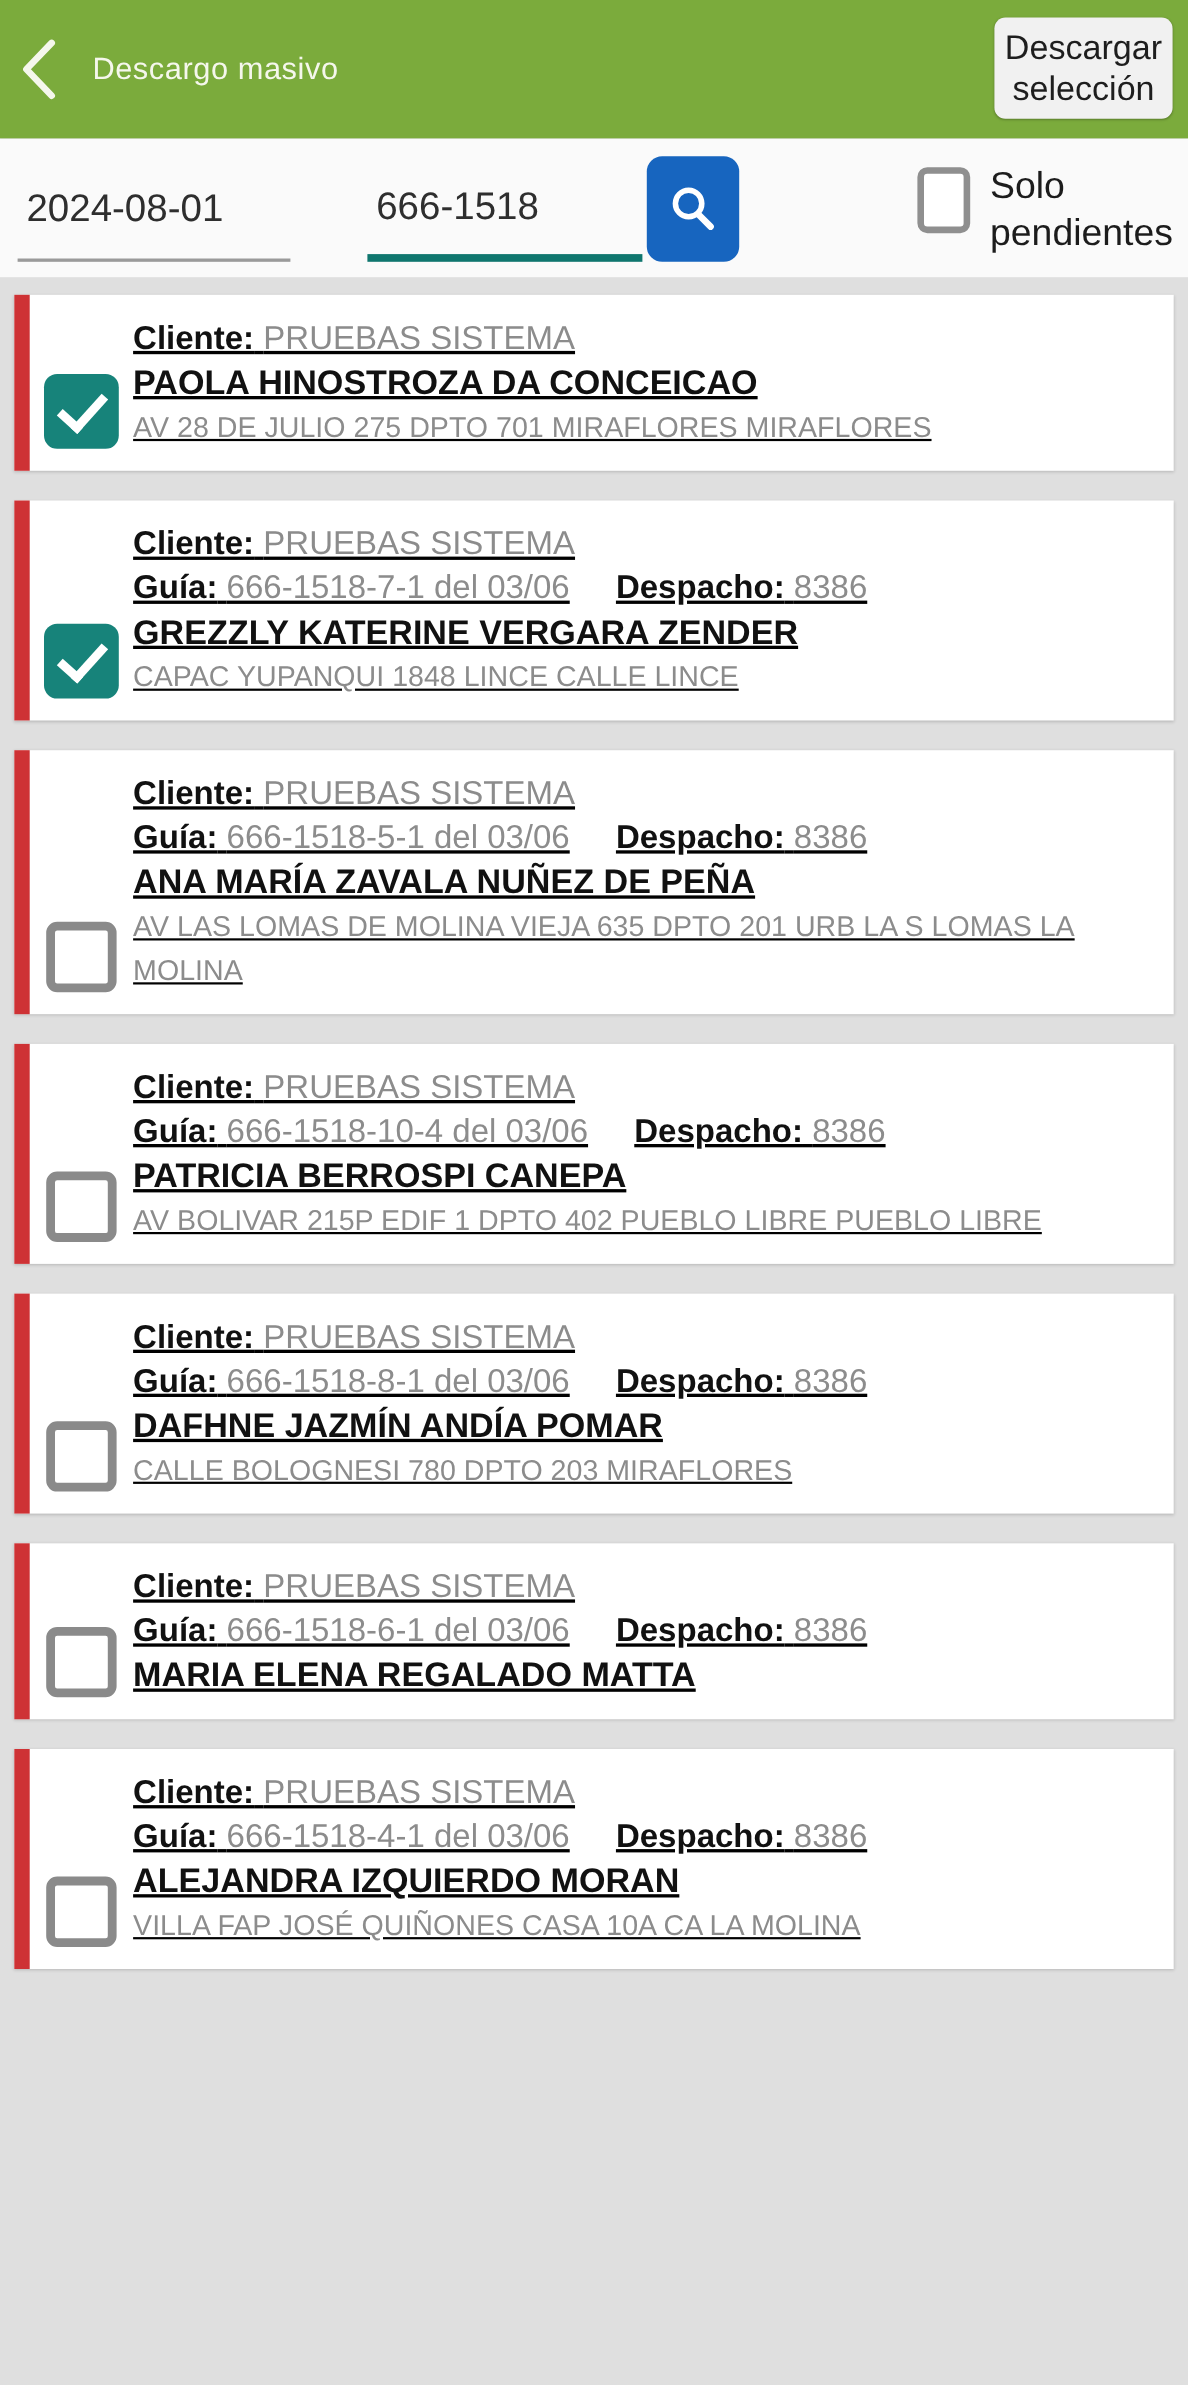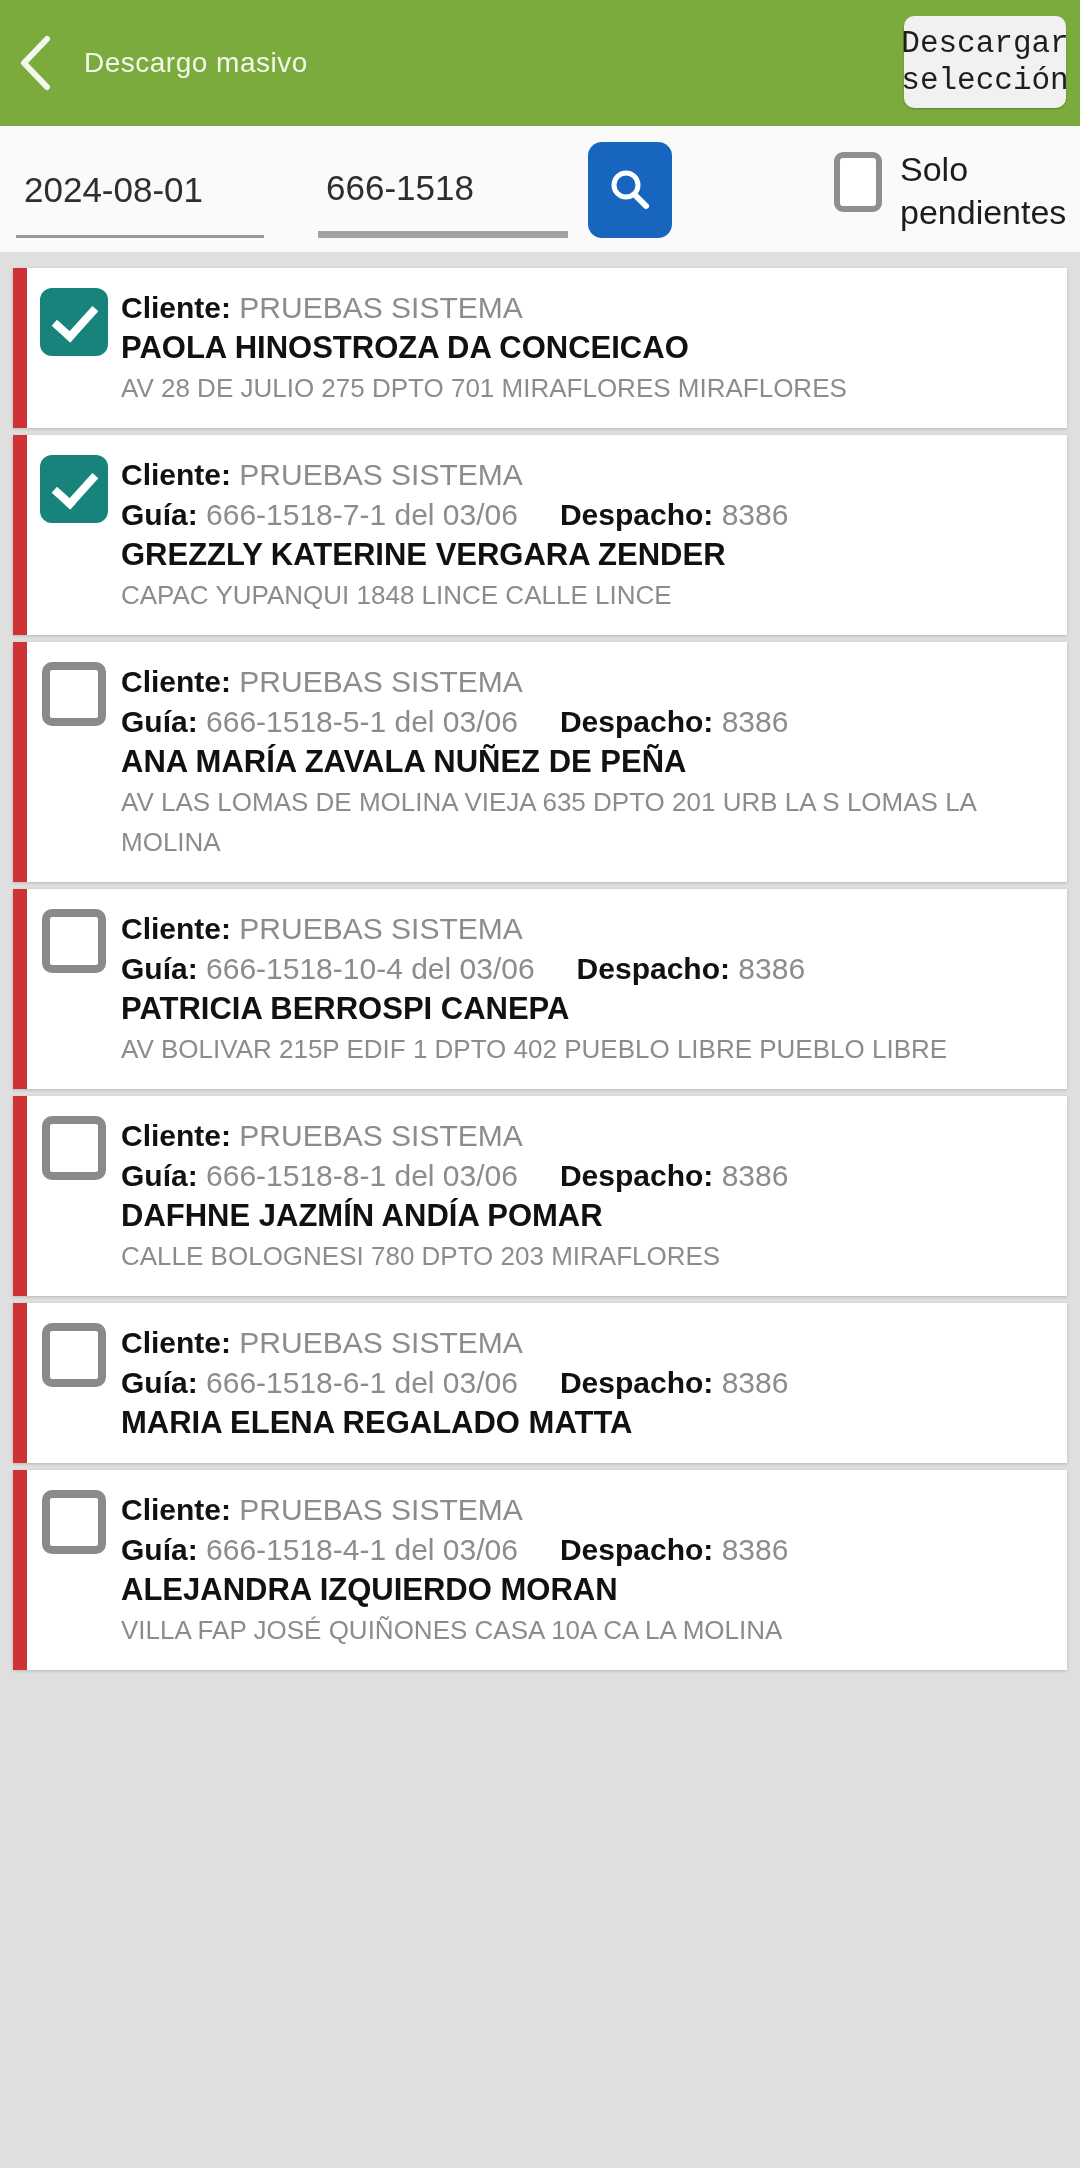--- a/index.html
+++ b/index.html
@@ -27,34 +27,33 @@
     margin-left:14px;letter-spacing:0.5px;
   }
   .dl-btn{
     position:absolute;right:14px;top:16px;
     width:162px;height:92px;
     background:#F1F1F1;border-radius:10px;
     display:flex;align-items:center;justify-content:center;text-align:center;
     font-size:31px;color:#1E1E1E;line-height:1.2;
     box-shadow:0 1px 2px rgba(0,0,0,0.25);
     cursor:pointer;
-    font-family:Liberation Mono, monospace;
   }
   
   .filter-row{
     height:126px;background:#FAFAFA;position:relative;
   }
   .field{
     position:absolute;top:18px;height:94px;
     display:flex;align-items:center;
     font-size:35px;color:#2E2E2E;
     box-sizing:border-box;
   }
   .date-field{left:16px;width:248px;border-bottom:3px solid #9A9A9A;padding-left:8px;}
-  .guide-field{left:318px;width:250px;border-bottom:7px solid #a3a3a3;padding-left:8px;}
+  .guide-field{left:334px;width:250px;border-bottom:7px solid #0f766e;padding-left:8px;}
   .search-btn{
     position:absolute;left:588px;top:16px;
     width:84px;height:96px;
     background:#1765BF;border-radius:14px;
     display:flex;align-items:center;justify-content:center;
     cursor:pointer;
   }
   .pending{
     position:absolute;right:8px;top:22px;
     display:flex;gap:18px;align-items:flex-start;justify-content:space-between;
@@ -63,27 +62,28 @@
     width:48px;height:60px;box-sizing:border-box;
     border:6px solid #8F8F8F;border-radius:9px;background:#FFF;
     margin-top:4px;cursor:pointer;
   }
   .pending-label{
     font-size:34px;color:#1C1C1C;line-height:1.25;width:172px;
   }
   
   .list{padding:16px 0 0 0;}
   .card{
-    margin:0 13px 7px 13px;
+    margin:0 13px 27px 13px;
     background:#FFFFFF;
     border-left:14px solid #CE3235;
     box-shadow:0 1px 3px rgba(0,0,0,0.18);
-    display:flex;align-items:flex-start;
+    display:flex;align-items:flex-end;
     padding:20px 16px 20px 0;
     cursor:pointer;
+    text-decoration:underline;
   }
   .check-col{
     width:94px;min-width:94px;
     display:flex;align-items:center;justify-content:center;
   }
   .checkbox{
     width:64px;height:64px;box-sizing:border-box;
     border:8px solid #8A8A8A;border-radius:10px;background:#FFF;
   }
   .checkbox.checked{

